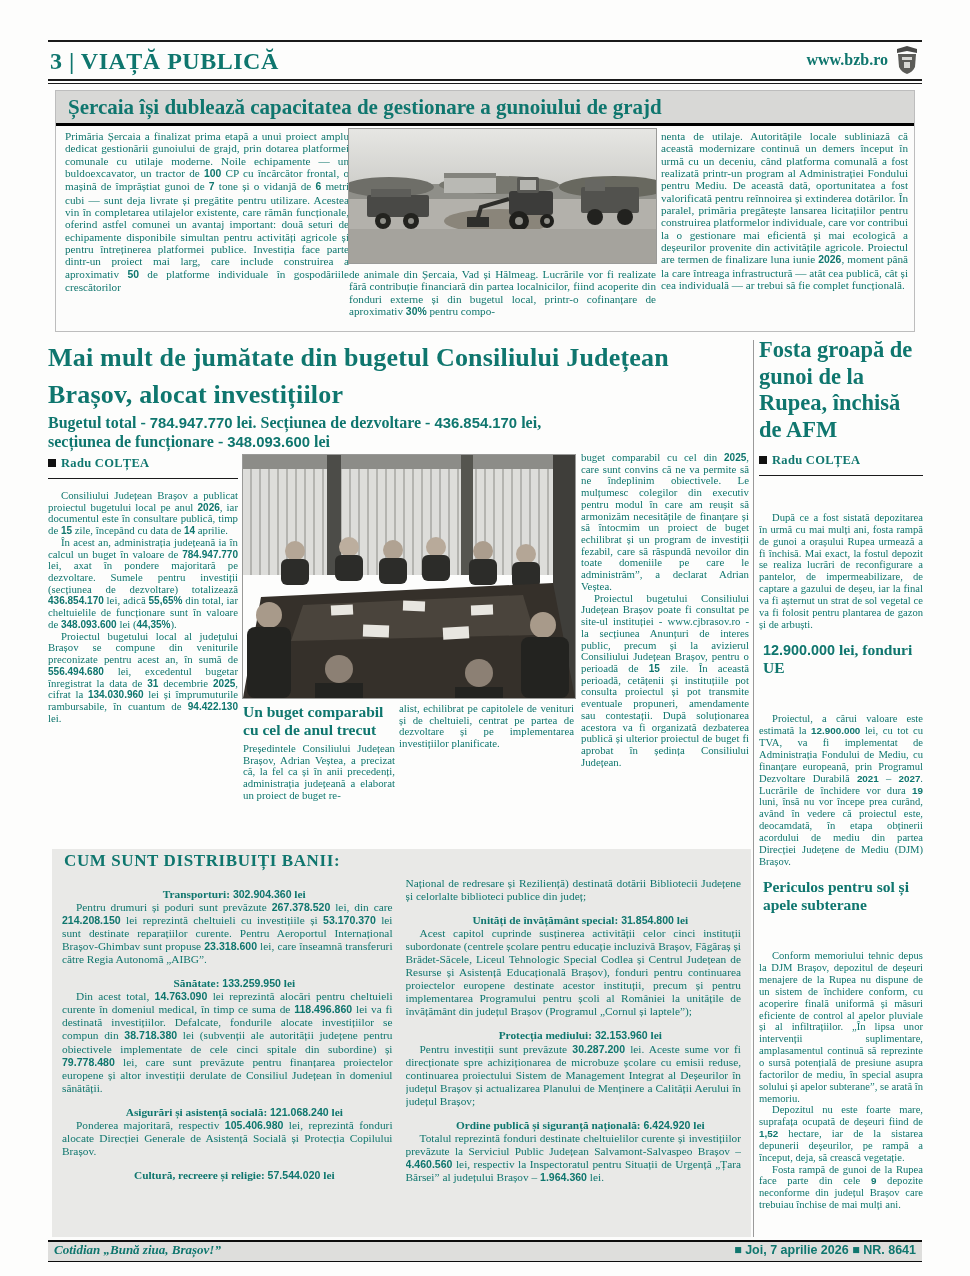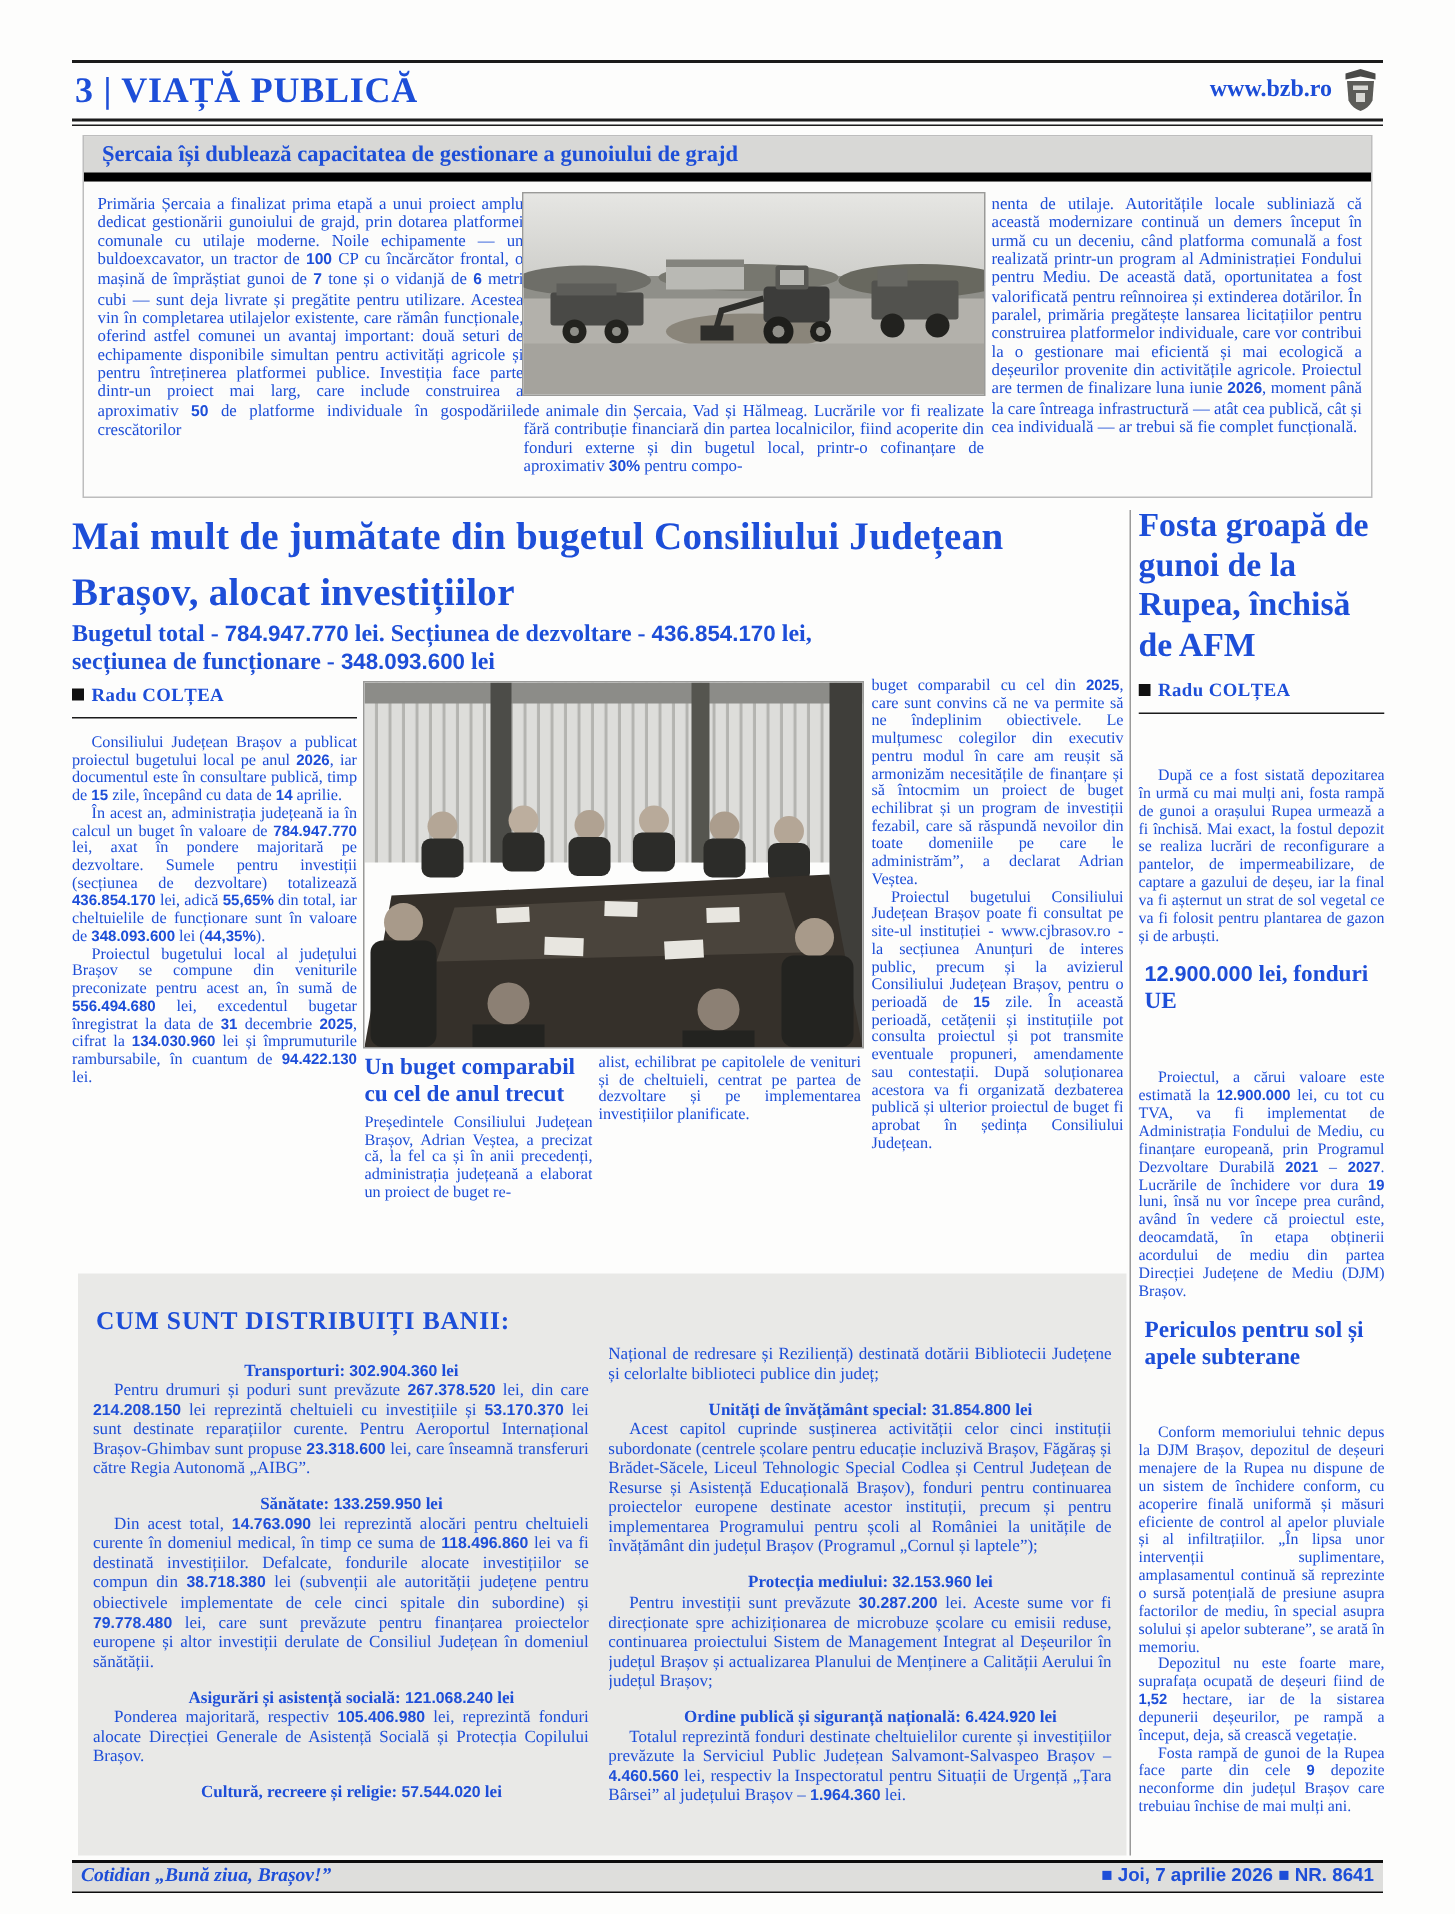--- a/index.html
+++ b/index.html
@@ -1,34 +1,34 @@
 <!DOCTYPE html>
 <html lang="ro"><head>
 <meta charset="utf-8">
 <style>
   * { margin:0; padding:0; box-sizing:border-box; }
   html,body { background:#ffffff; }
   .page {
     position:relative; width:970px; height:1276px; margin:0 auto;
-    background:#fdfdfc; color:#1d4ed8; overflow:hidden;
+    background:#fdfdfc; color:#0f766e; overflow:hidden;
     font-family:"Liberation Serif","DejaVu Serif",serif;
   }
   
   .mast { position:absolute; left:48px; top:40px; width:874px; }
   .mast .rule1 { height:2px; background:#1b1b1b; }
   .mast .row { display:flex; align-items:flex-end; justify-content:space-between; padding:3px 2px 4px 2px; }
   .mast .plabel { font-size:24px; font-weight:bold; letter-spacing:.5px; white-space:nowrap; }
   .mast .right { display:flex; align-items:center; gap:6px; }
   .mast .site { font-size:16px; font-weight:bold; }
   .mast .rule2 { height:2px; background:#1b1b1b; margin-bottom:2px; }
   .mast .rule3 { height:1px; background:#1b1b1b; }
   
   .a1 { position:absolute; left:55px; top:90px; width:860px; height:242px; border:1px solid #bdbdbd; background:#fcfcfb; }
-  .a1-head { background:#d8d8d6; border-bottom:6px solid #000000; padding:4px 12px 3px;
-             font-size:15px; font-weight:bold; }
+  .a1-head { background:#d8d8d6; border-bottom:3px solid #000000; padding:4px 12px 3px;
+             font-size:21px; font-weight:bold; }
   .a1 .col { position:absolute; text-align:justify; font-size:11.2px; line-height:12.35px; overflow:hidden; }
   .a1-colL { left:9px;  top:39px; width:284px; height:196px; }
   .a1-colM { left:293px; top:177px; width:307px; height:58px; line-height:13.4px; }
   .a1-colR { left:605px; top:39px; width:247px; height:196px; }
   .a1-photo { position:absolute; left:293px; top:38px; width:307px; height:134px; outline:1px solid #9a9a98; }
   
   .m-head { position:absolute; left:48px; top:339px; width:712px; font-size:26px; line-height:37px; font-weight:bold; letter-spacing:.2px; }
   .m-deck { position:absolute; left:48px; top:414px; width:700px; font-size:16px; line-height:18.5px; font-weight:bold; white-space:pre-line; }
   .byline { font-size:12.5px; font-weight:bold; letter-spacing:.3px; }
   .m-byline { position:absolute; left:48px; top:456px; width:190px; padding-bottom:7px; border-bottom:1.5px solid #1b1b1b; }
@@ -42,21 +42,21 @@
   .m-col4 { left:581px; top:452px; width:168px; height:396px; }
   .m-sub { font-size:15.5px; line-height:17.5px; font-weight:bold; text-align:left; margin-bottom:5px; }
   
   .vrule { position:absolute; left:752.5px; top:340px; width:1px; height:897px; background:#9a9a9a; }
   .sb { position:absolute; left:759px; top:337px; width:164px; height:901px; overflow:hidden; }
   .sb-head { font-size:22.5px; line-height:26.5px; font-weight:bold; margin-bottom:10px; }
   .sb-byline { padding-bottom:7px; border-bottom:1.5px solid #1b1b1b; margin-bottom:10px; }
   .sb .t { text-align:justify; font-size:10.6px; line-height:11.85px;margin-top:36px; }
   .sb-sub { font-size:15.5px; line-height:18px; font-weight:bold; margin:11px 0 5px 4px; }
   
-  .mb { position:absolute; left:52px; top:849px; width:699px; height:388px; background:#e9e9e7; padding:20px 10px; overflow:hidden; }
+  .mb { position:absolute; left:52px; top:849px; width:699px; height:388px; background:#e9e9e7; padding:0 10px; overflow:hidden; }
   .mb-title { font-size:17px; font-weight:bold; letter-spacing:.6px; margin:2px 0 6px 2px; }
   .mb-cols { display:flex; gap:13px; }
   .mb-col { text-align:justify; font-size:11.35px; line-height:13.05px; overflow:hidden; height:344px; }
   .mb-colL { width:334px; } .mb-colR { width:339px; }
   .mb-h { font-weight:bold; text-indent:14px; margin-top:11px; text-align:center; }
   .mb-p { text-indent:14px; }
   
   b.n { font-family:"Liberation Sans","DejaVu Sans",sans-serif; font-size:.93em; }
   
   .foot { position:absolute; left:48px; top:1240px; width:874px; background:#dededc;

